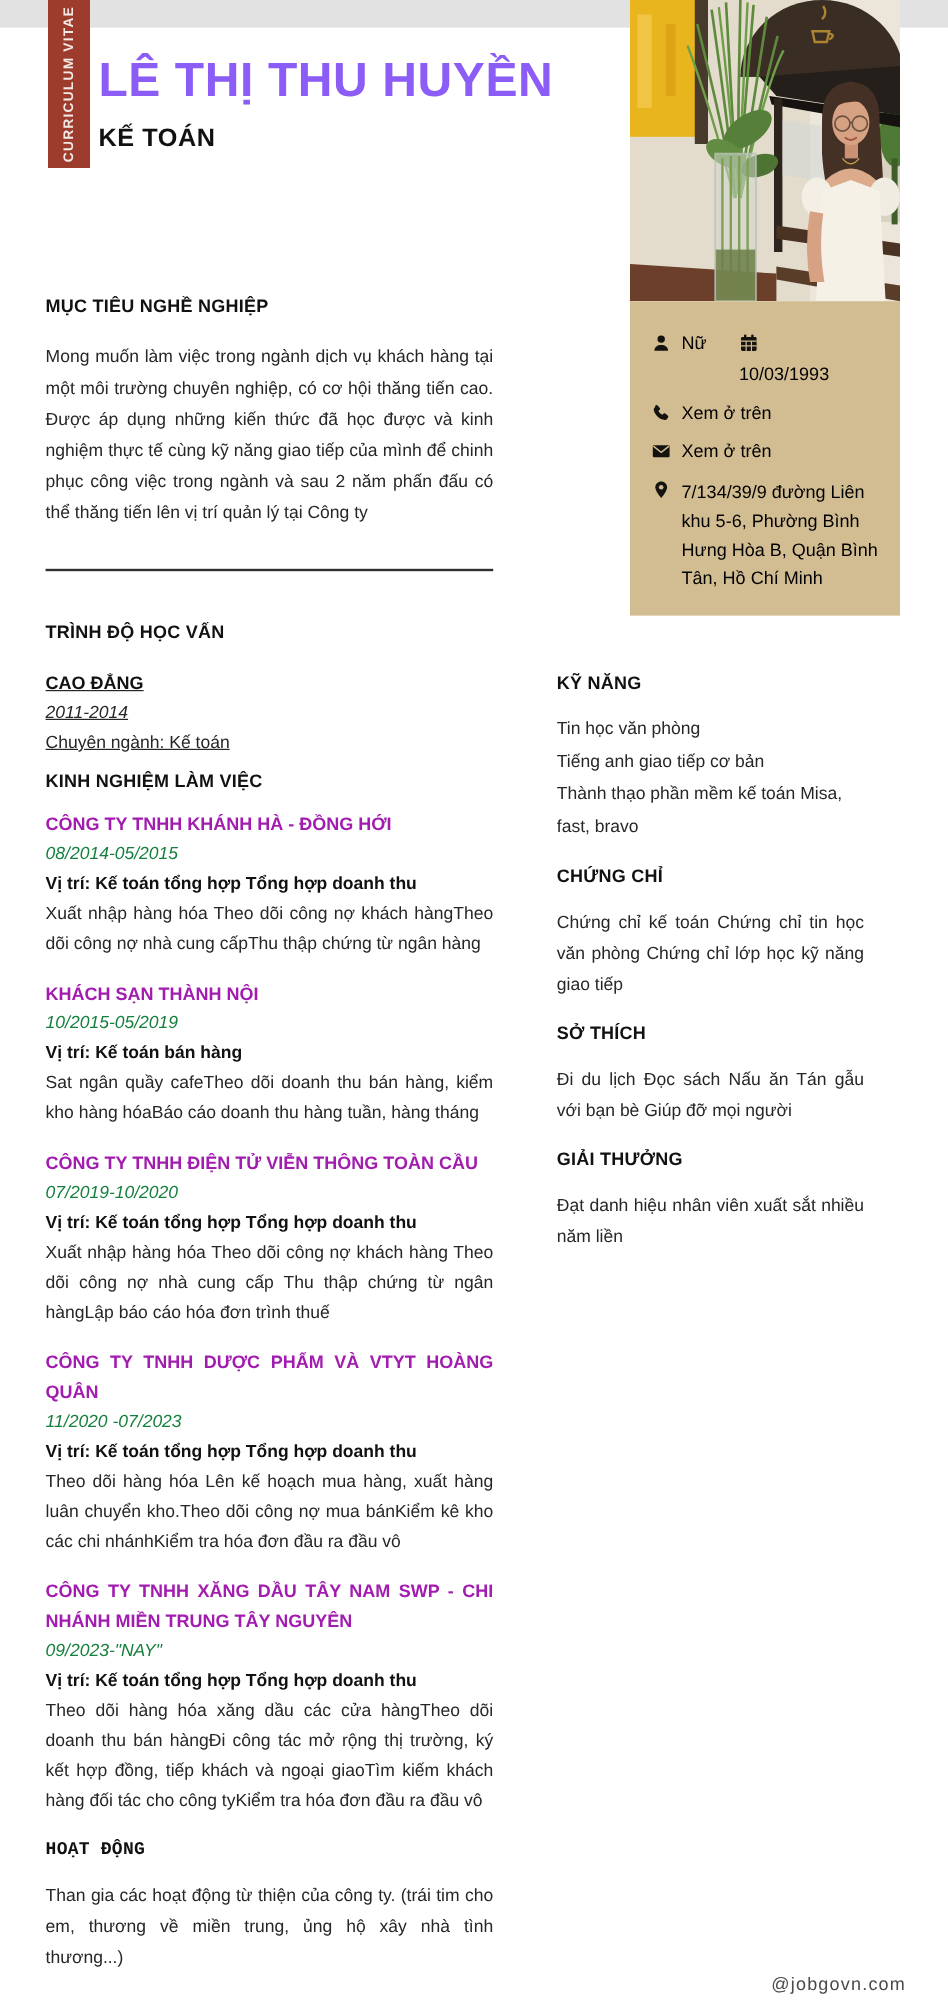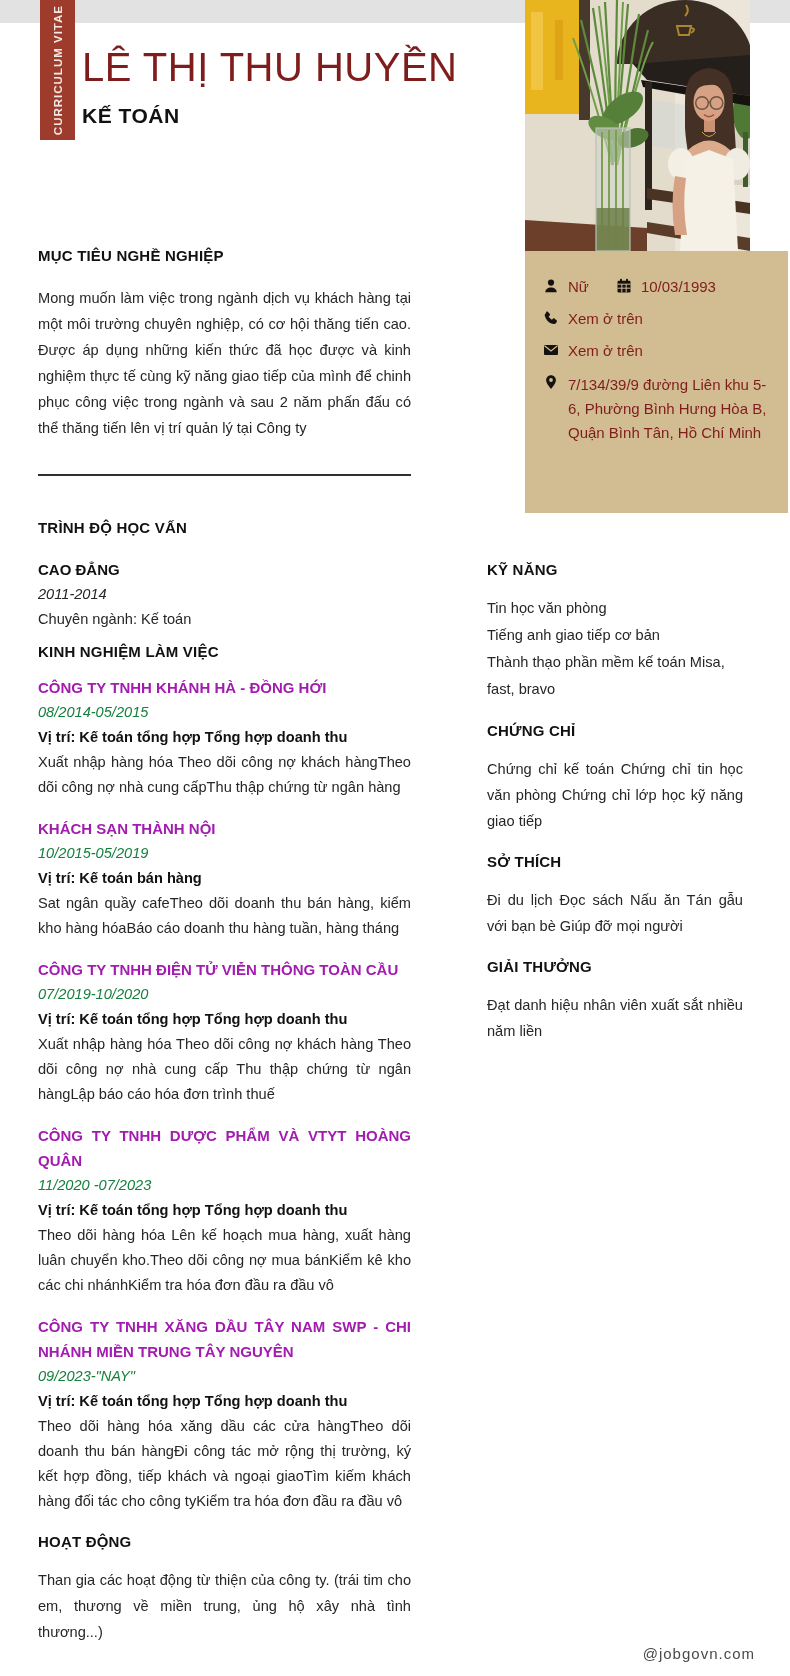--- a/index.html
+++ b/index.html
@@ -12,64 +12,64 @@
   
   .ribbon{
     position:absolute;left:40px;top:0;width:35px;height:140px;background:#9d3c2c;
     display:flex;align-items:center;justify-content:center;
   }
   .ribbon span{
     writing-mode:vertical-rl;transform:rotate(180deg);
     color:#f4e9e4;font-size:11.5px;font-weight:600;letter-spacing:1px;white-space:nowrap;
   }
   .name{
-    position:absolute;left:82px;top:44px;font-size:40px;font-weight:400;color:#7f1d1d;
+    position:absolute;left:82px;top:44px;font-size:40px;font-weight:700;color:#8b5cf6;
     letter-spacing:.5px;line-height:1.15;white-space:nowrap;
   }
   .job-title{
     position:absolute;left:82px;top:104px;font-size:21px;font-weight:700;color:#111;
     letter-spacing:.5px;
   }
   
   .photo{position:absolute;left:525px;top:0;width:225px;height:251px;overflow:hidden;}
   .photo svg{display:block;width:225px;height:251px;}
   
   .panel{
-    position:absolute;left:525px;top:251px;width:263px;height:262px;background:#d2bc92;
-    box-sizing:border-box;padding:26px 18px 0 18px;font-size:15px;color:#7f1d1d;
+    position:absolute;left:525px;top:251px;width:225px;height:262px;background:#d2bc92;
+    box-sizing:border-box;padding:26px 18px 0 18px;font-size:15px;color:#000000;
   }
   .prow{display:flex;align-items:flex-start;gap:9px;margin-bottom:13px;line-height:19px;}
   .prow .ic{flex:0 0 16px;width:16px;height:16px;margin-top:1px;}
   .pgroup{display:flex;align-items:flex-start;gap:9px;}
   .prow.first{gap:0;}
-  .prow.first .pgroup + .pgroup{margin-left:27px;}
+  .prow.first .pgroup + .pgroup{margin-left:27px;flex-direction:column;}
   .address{line-height:24px;}
   
   .col-left{position:absolute;left:38px;top:244px;width:373px;}
-  .col-right{position:absolute;left:487px;top:558px;width:256px;}
+  .col-right{position:absolute;left:464px;top:558px;width:256px;}
   h2{
     margin:0;font-size:15px;font-weight:700;color:#111;line-height:23px;letter-spacing:.2px;
   }
   .col-left h2{margin-bottom:18px;}
   p{margin:0;font-size:14.6px;line-height:26px;}
   .just{text-align:justify;}
   .divider{border:none;border-top:2px solid #2f2f2f;margin:33px 0 0 0;height:0;}
   .h2-edu{margin-top:40px;}
   .edu-line{font-size:14.6px;line-height:25px;}
   .edu-school{font-weight:700;font-size:15px;color:#111;}
   .italic{font-style:italic;}
   .h2-exp{margin-top:8px;margin-bottom:12px !important;}
   .job{margin-bottom:16px;}
   .job h3{
     margin:0;font-size:15px;font-weight:700;color:#a21caf;line-height:25px;text-align:justify;
   }
   .job .period{font-size:14.6px;line-height:25px;font-style:italic;color:#15803d;}
   .job .position{font-size:14.6px;line-height:25px;font-weight:700;color:#111;}
   .job .desc{font-size:14.6px;line-height:25px;}
-  .h2-act{margin-top:10px;margin-bottom:14px !important;}
+  .h2-act{margin-top:10px;margin-bottom:14px !important;font-family:Liberation Mono, monospace;}
   
   .col-right h2{margin-bottom:14px;}
   .col-right h2 + *{margin-top:0;}
   .skills{list-style:none;margin:0;padding:0;}
   .skills li{font-size:14.6px;line-height:27px;}
   .rsec{margin-top:16px;}
   .col-right p{font-size:14.6px;line-height:26px;}
   .watermark{
     position:absolute;right:35px;bottom:14px;
     font-family:Liberation Sans, sans-serif;
@@ -226,21 +226,21 @@
   </div>
 
   <div class="col-left">
 
     <h2>MỤC TIÊU NGHỀ NGHIỆP</h2>
     <p class="just">Mong muốn làm việc trong ngành dịch vụ khách hàng tại một môi trường chuyên nghiệp, có cơ hội thăng tiến cao. Được áp dụng những kiến thức đã học được và kinh nghiệm thực tế cùng kỹ năng giao tiếp của mình để chinh phục công việc trong ngành và sau 2 năm phấn đấu có thể thăng tiến lên vị trí quản lý tại Công ty</p>
 
     <hr class="divider">
 
     <h2 class="h2-edu">TRÌNH ĐỘ HỌC VẤN</h2>
-    <div style="margin-top:12px;">
+    <div style="margin-top:12px;text-decoration:underline;">
       <div class="edu-line edu-school">CAO ĐẲNG</div>
       <div class="edu-line italic">2011-2014</div>
       <div class="edu-line">Chuyên ngành: Kế toán</div>
     </div>
 
     <h2 class="h2-exp">KINH NGHIỆM LÀM VIỆC</h2>
 
     <div class="job">
       <h3>CÔNG TY TNHH KHÁNH HÀ - ĐỒNG HỚI</h3>
       <div class="period">08/2014-05/2015</div>

